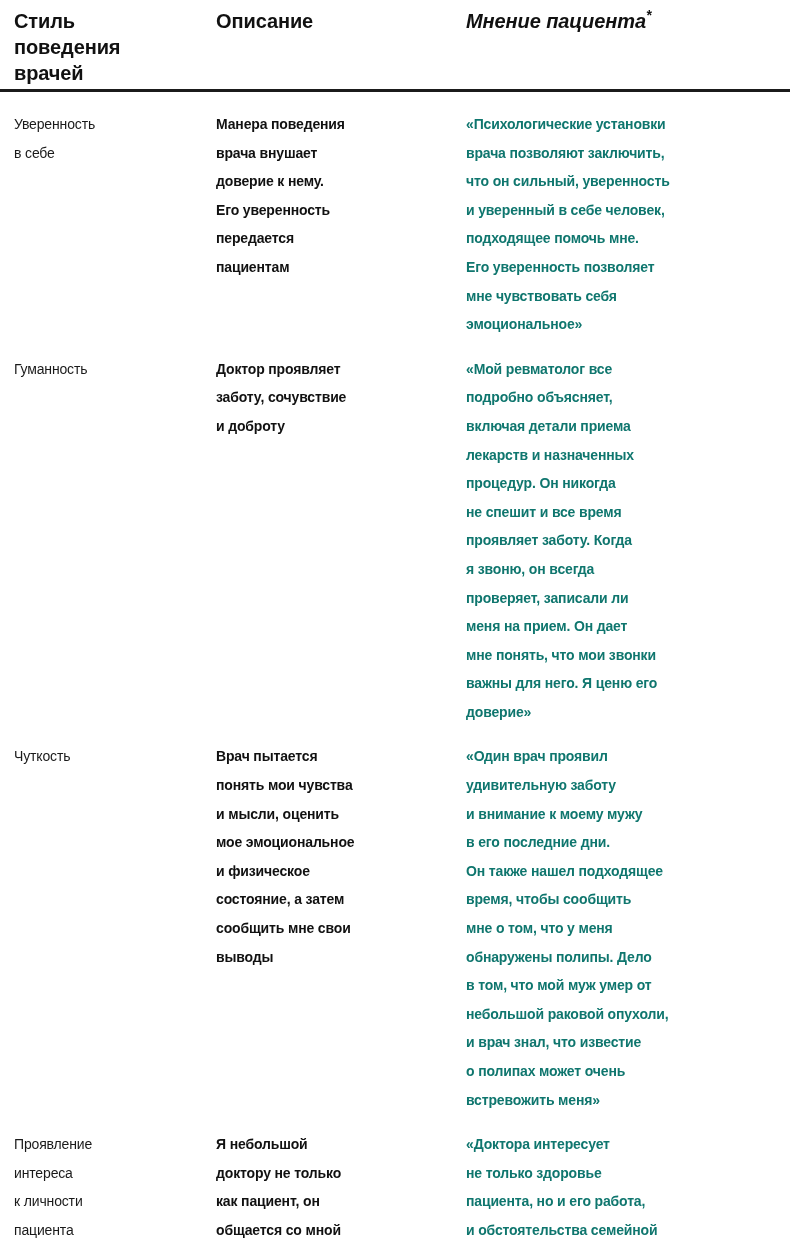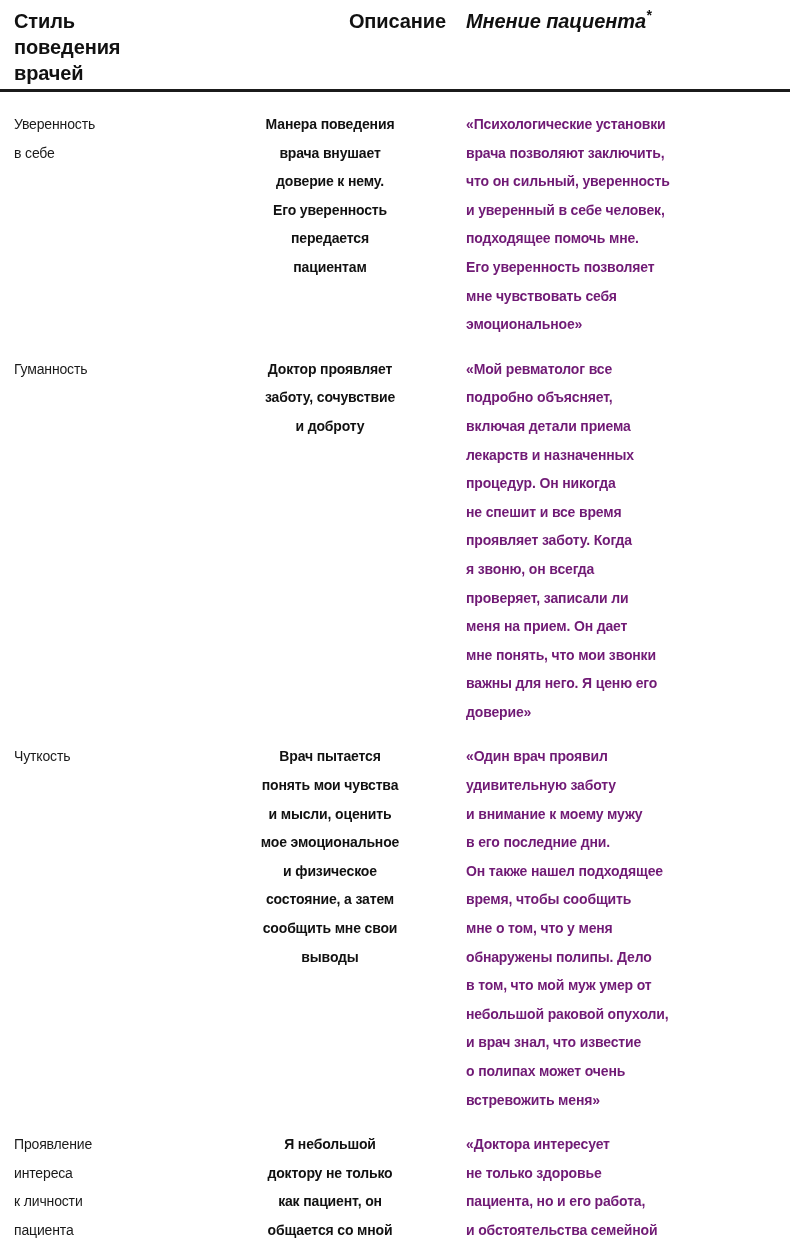--- a/index.html
+++ b/index.html
@@ -39,21 +39,21 @@
     vertical-align: top;
     font-weight: bold;
     font-size: 20px;
     line-height: 26px;
     letter-spacing: -0.1px;
     padding: 8px 10px 0 0;
     color: #111111;
     font-stretch: condensed;
   }
   thead th.h1 { padding-left: 14px; }
-  thead th.h2 { padding-left: 8px; text-align: right; }
+  thead th.h2 { padding-left: 8px; }
   thead th.h3 { padding-left: 10px; font-style: italic; }
 
   thead tr.header-row {
     height: 88px;
   }
 
   .rule-row td {
     padding: 0;
     height: 5px;
   }
@@ -76,27 +76,26 @@
     padding-left: 14px;
     padding-right: 10px;
     font-weight: normal;
     color: #1a1a1a;
   }
   td.col-desc {
     padding-left: 8px;
     padding-right: 12px;
     font-weight: bold;
     color: #111111;
-    text-align: center;
   }
   td.col-quote {
     padding-left: 10px;
     padding-right: 6px;
     font-weight: bold;
-    color: #701a75;
+    color: #0f766e;
   }
 
   tbody tr.data-row > td {
     padding-top: 16px;
     padding-bottom: 0;
   }
   tbody tr.data-row.first-row > td {
     padding-top: 17px;
   }
 

